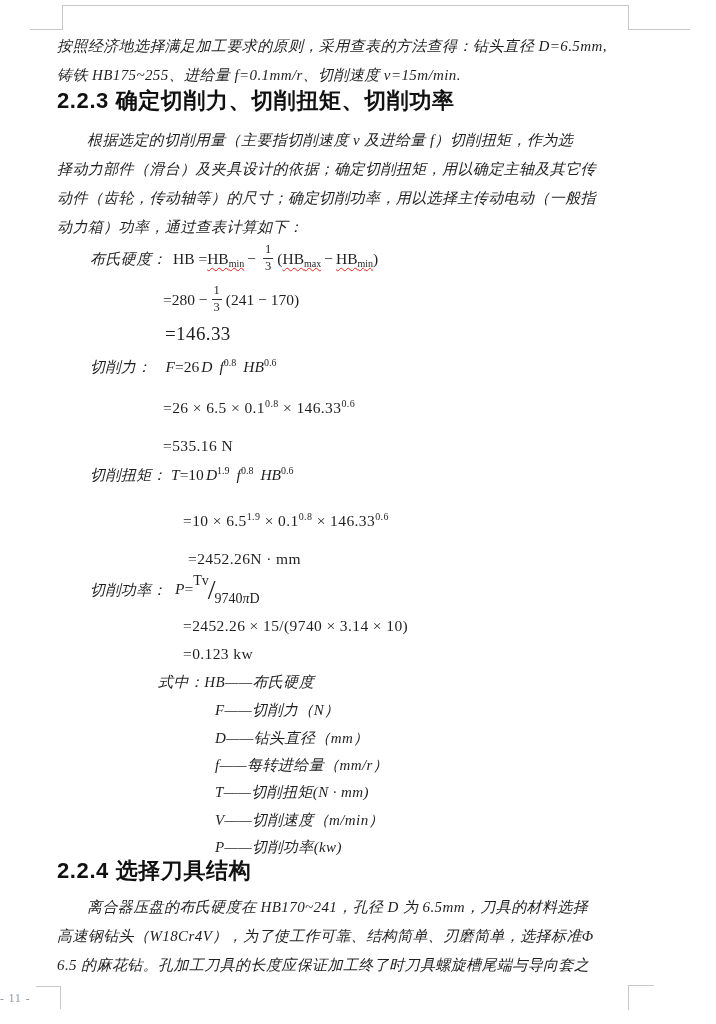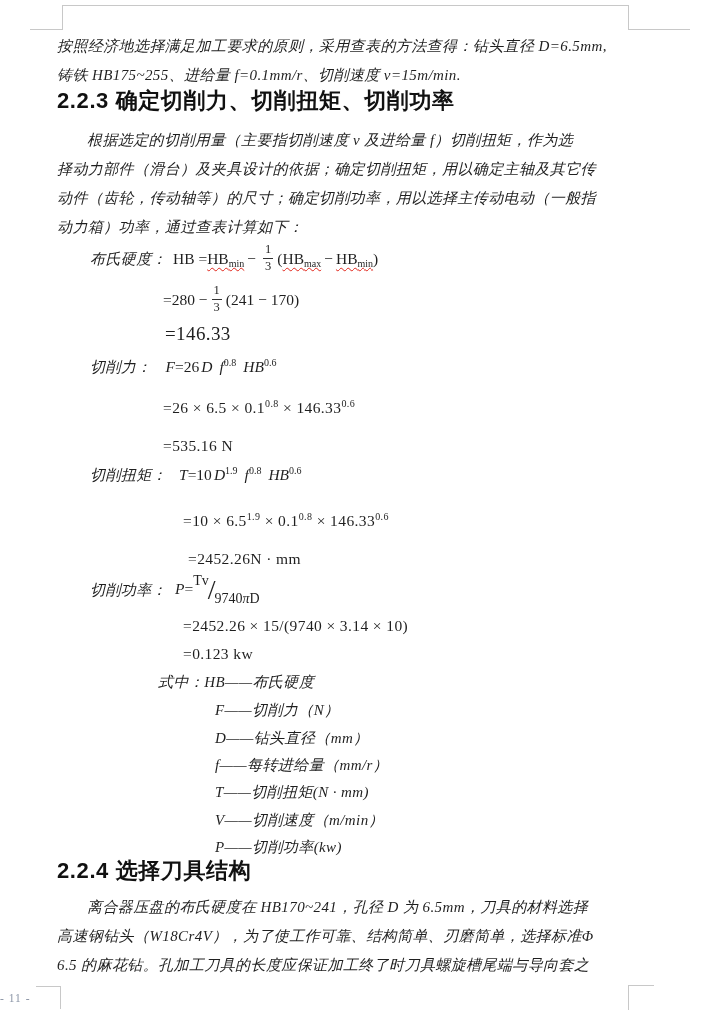--- a/index.html
+++ b/index.html
@@ -80,21 +80,21 @@
 
   <div class="frow" style="left:90px;top:356px;height:22px">
     <span class="cjk" style="font-size:15px">切削力：</span>
     <span class="eq" style="margin-left:14px"><span class="v">F</span><span>=26</span><span class="v" style="margin-left:2px">D</span><span class="v ml">f</span><sup>0.8</sup><span class="v ml">HB</span><sup>0.6</sup></span>
   </div>
   <div class="line eq" style="left:163px;top:398px;font-size:15.5px"><span>=26 × 6.5 × 0.1</span><sup>0.8</sup><span> × 146.33</span><sup>0.6</sup></div>
   <div class="line eq" style="left:163px;top:436px;font-size:15.5px">=535.16 N</div>
 
   <div class="frow" style="left:90px;top:464px;height:22px">
     <span class="cjk" style="font-size:15px">切削扭矩：</span>
-    <span class="eq" style="margin-left:12px"><span class="v">T</span><span>=10</span><span class="v" style="margin-left:2px">D</span><sup>1.9</sup><span class="v ml">f</span><sup>0.8</sup><span class="v ml">HB</span><sup>0.6</sup></span>
+    <span class="eq" style="margin-left:4px"><span class="v">T</span><span>=10</span><span class="v" style="margin-left:2px">D</span><sup>1.9</sup><span class="v ml">f</span><sup>0.8</sup><span class="v ml">HB</span><sup>0.6</sup></span>
   </div>
   <div class="line eq" style="left:183px;top:511px;font-size:15.5px"><span>=10 × 6.5</span><sup>1.9</sup><span> × 0.1</span><sup>0.8</sup><span> × 146.33</span><sup>0.6</sup></div>
   <div class="line eq" style="left:188px;top:549px;font-size:15.5px">=2452.26N · mm</div>
 
   <div class="frow" style="left:90px;top:572px;height:36px">
     <span class="cjk" style="font-size:15px">切削功率：</span>
     <span class="eq" style="margin-left:8px"><span class="v">P</span><span>=</span><span class="pnum">Tv</span><span class="pslash">/</span><span class="pden"><span>9740</span><span class="v">π</span><span>D</span></span></span>
   </div>
   <div class="line eq" style="left:183px;top:616px;font-size:15.5px">=2452.26 × 15/(9740 × 3.14 × 10)</div>
   <div class="line eq" style="left:183px;top:644px;font-size:15.5px">=0.123 kw</div>

